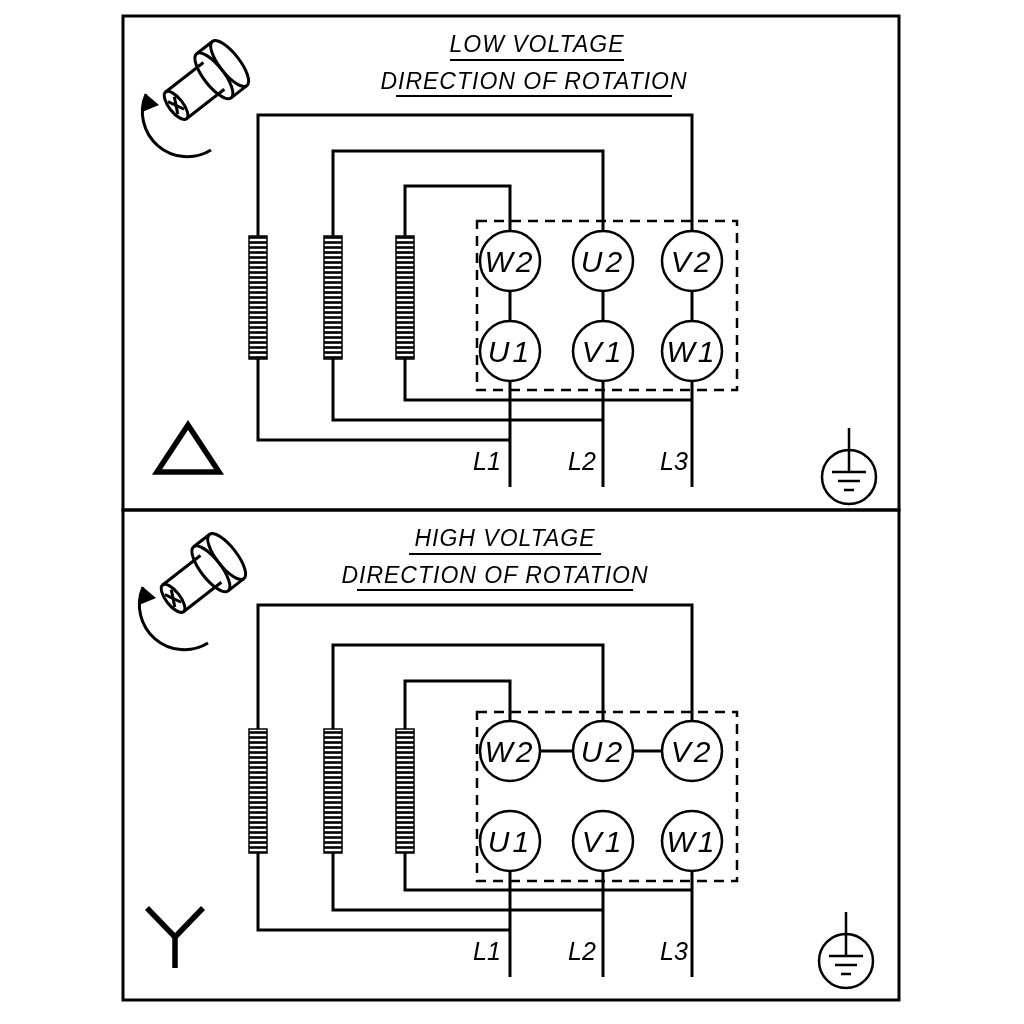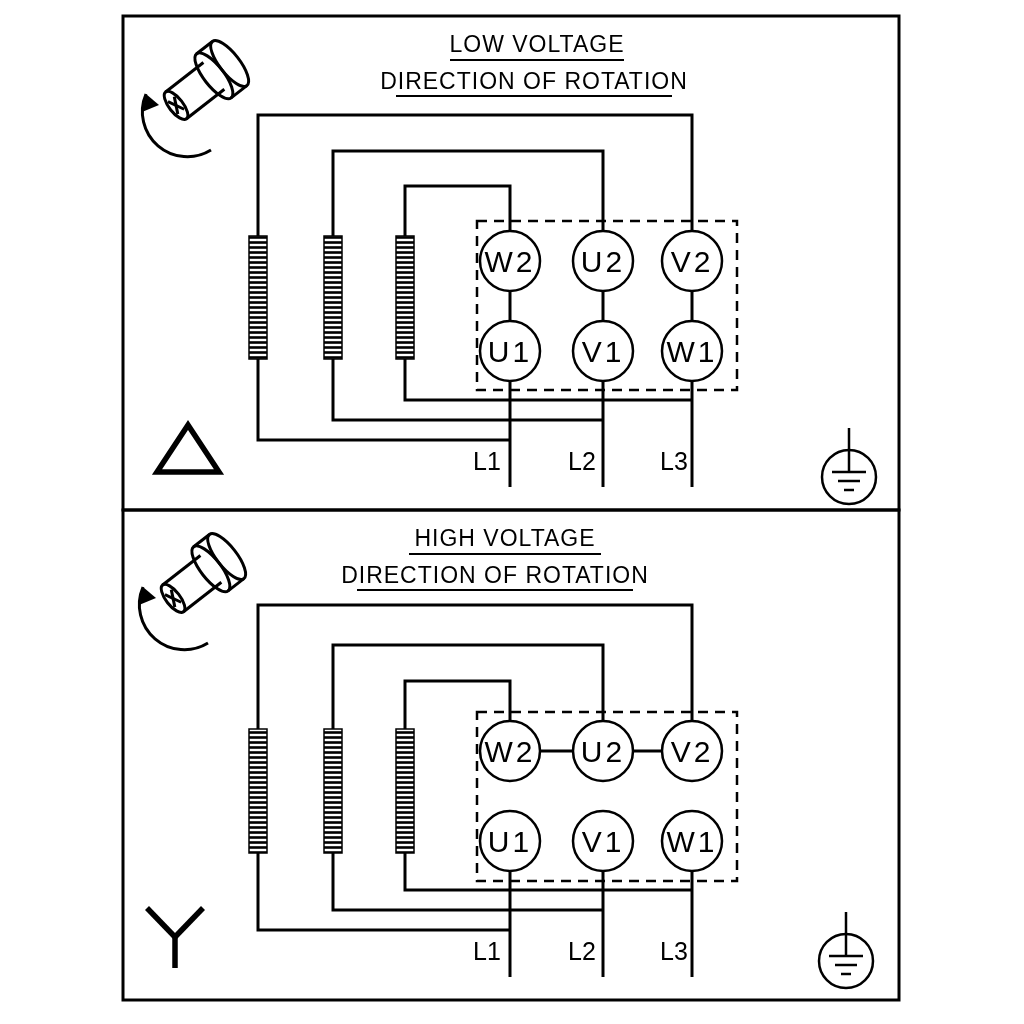--- a/index.html
+++ b/index.html
@@ -5,20 +5,21 @@
   html, body {
     margin: 0;
     padding: 0;
     background: #ffffff;
   }
   #stage {
     width: 1024px;
     height: 1024px;
     background: #ffffff;
     position: relative;
+    font-style: italic;
   }
   svg text {
     font-family: "Liberation Sans", sans-serif;
     fill: #000000;
   }
   .title {
     font-size: 23px;
     letter-spacing: 1px;
     text-anchor: middle;
   }

